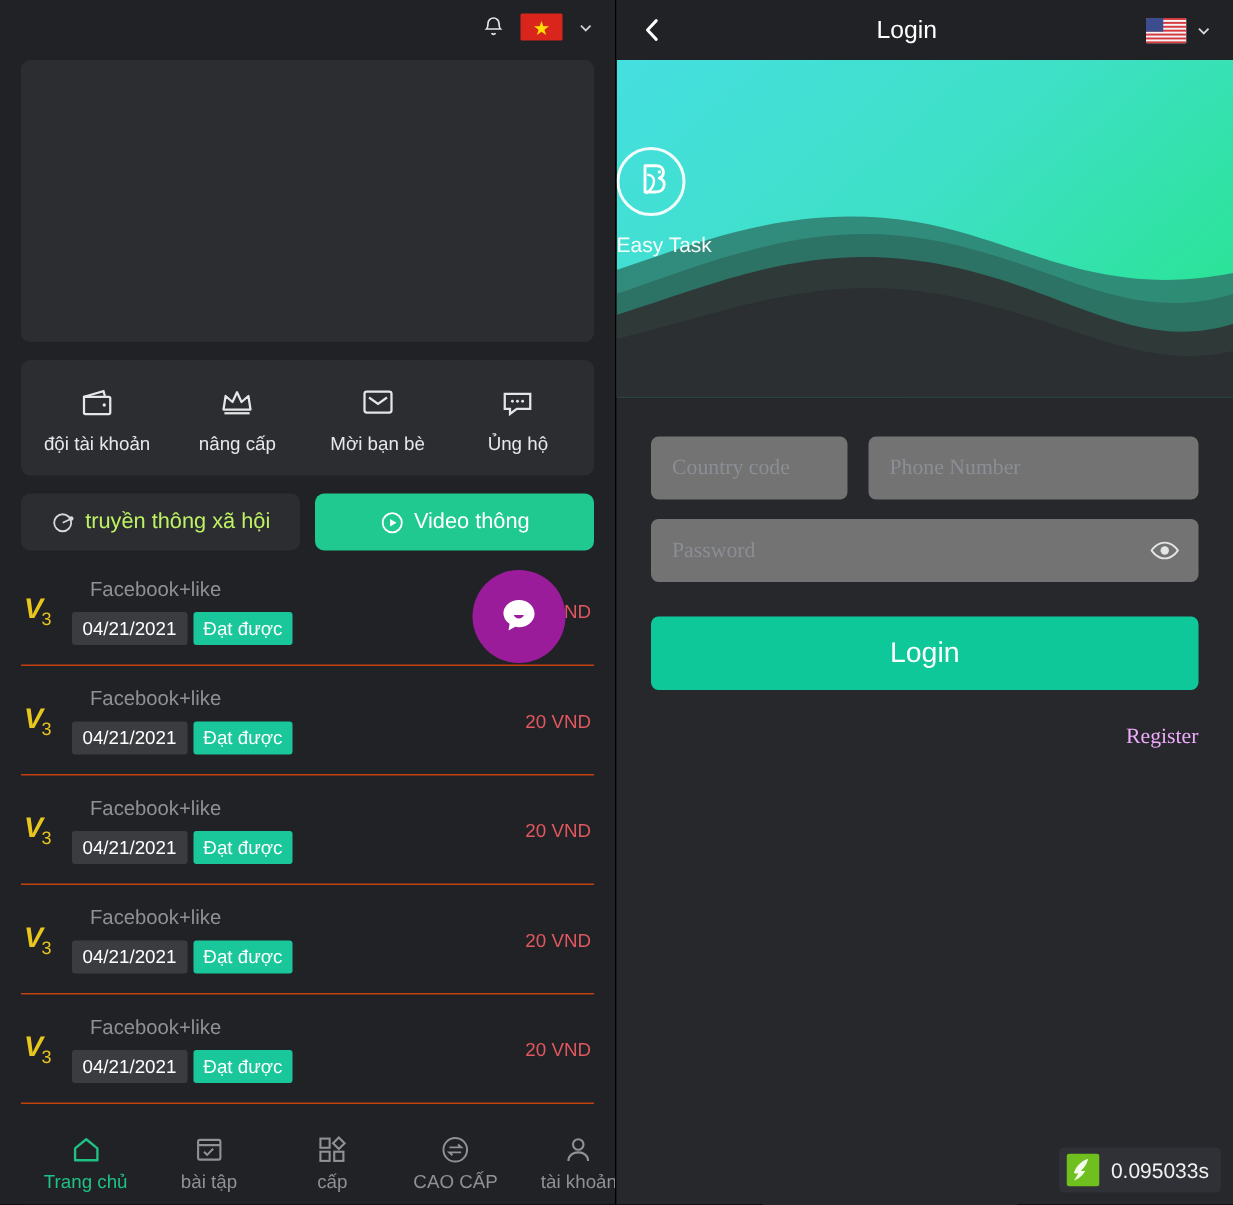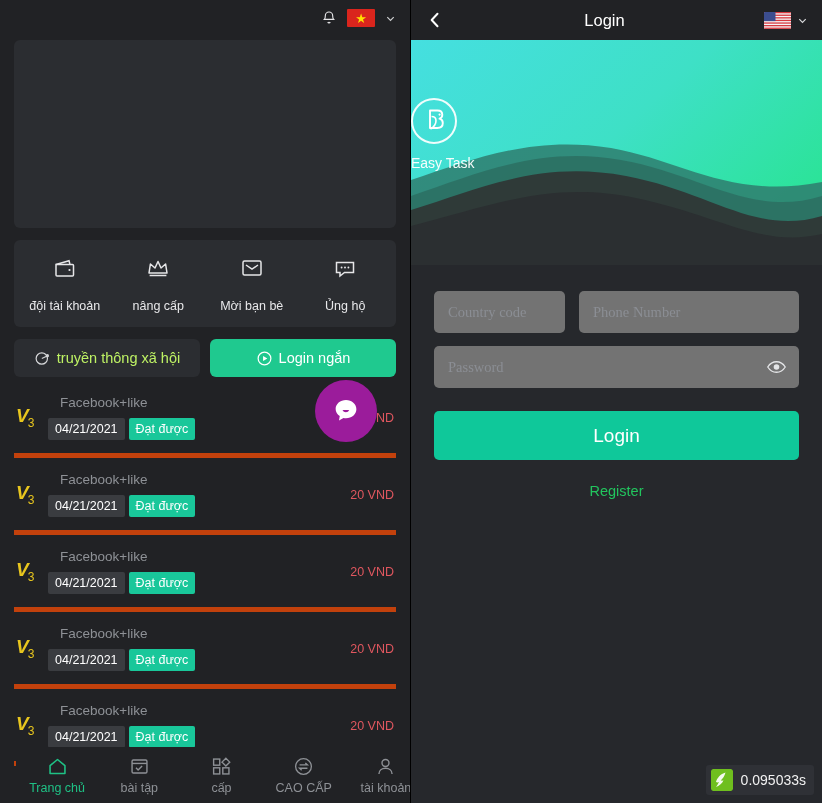--- a/index.html
+++ b/index.html
@@ -45,21 +45,21 @@
   .quick-card {
     margin: 12px 14px 0 14px;
     background: #2b2d31;
     border-radius: 6px;
     display: flex;
     padding: 16px 4px 14px 4px;
   }
   .quick-item {
     flex: 1;
     display: flex; flex-direction: column;
-    align-items: center; gap: 19px;
+    align-items: center; gap: 9px;
   }
   .quick-item .ico { width: 24px; height: 24px; display:block; }
   .quick-item .lbl { color: #e8e8ea; font-size: 12.5px; white-space: nowrap; }
 
   .btn-row {
     margin: 12px 14px 0 14px;
     display: flex; gap: 10px;
   }
   .pill {
     flex: 1; height: 38px; border-radius: 6px;
@@ -69,21 +69,21 @@
   }
   .pill-dark { background: #2b2d31; color: #bef264; }
   .pill-green { background: #1fc98f; color: #ffffff; }
   .pill .ico { width: 17px; height: 17px; display:block; flex: none; }
 
   .list { margin: 4px 14px 0 14px; }
   .row {
     position: relative;
     display: flex; align-items: center;
     padding: 14px 0 13px 0;
-    border-bottom: 5px solid #c2410c;
+    border-bottom: 1px solid #c2410c;
   }
   .rank {
     width: 34px; flex: none;
     font-style: italic; font-weight: bold;
     color: #e8c61e; font-size: 19px;
     letter-spacing: -1px;
     padding-left: 2px;
   }
   .rank sub { font-size: 12px; font-style: normal; font-weight: normal; }
   .rowmain { flex: 1; display: flex; flex-direction: column; gap: 8px; }
@@ -171,22 +171,22 @@
     transform: translateY(-50%);
     width: 21px; height: 21px; cursor: pointer; display:block;
   }
   .loginbtn {
     margin-top: 23px; width: 100%; height: 49px;
     background: #0fc89a; color: #fff; border: none; border-radius: 5px;
     font-size: 19px; cursor: pointer;
     font-family: "Liberation Sans", sans-serif;
   }
   .register {
-    margin-top: 23px; text-align: center;
-    color: #22c55e; font-size: 14.5px; cursor: pointer;
+    margin-top: 23px; text-align: right;
+    color: #f0abfc; font-size: 14.5px; cursor: pointer; font-family: Liberation Serif, serif;
   }
 
   .debug {
     position: absolute; right: 8px; bottom: 8px;
     display: flex; align-items: center; gap: 8px;
     background: #2f3136; padding: 4px 8px 4px 5px; border-radius: 3px;
     z-index: 30;
   }
   .debug .leaf { width: 22px; height: 22px; display:block; border-radius: 2px; }
   .debug .t { color: #f1f1f1; font-size: 14px; }
@@ -270,21 +270,21 @@
         </span>
         <span>truyền thông xã hội</span>
       </button>
       <button class="pill pill-green">
         <span class="ico">
           <svg viewBox="0 0 24 24" fill="none" stroke="#ffffff" stroke-width="1.7">
             <circle cx="12" cy="12" r="9"></circle>
             <path d="M10 8.4l6 3.6-6 3.6z" fill="#ffffff" stroke="none"></path>
           </svg>
         </span>
-        <span>Login ngắn</span>
+        <span>Video thông</span>
       </button>
     </div>
 
     <div class="list">
       <div class="row">
         <div class="rank">
           <span>V</span><sub>3</sub>
         </div>
         <div class="rowmain">
           <div class="rowtitle">Facebook+like</div>

